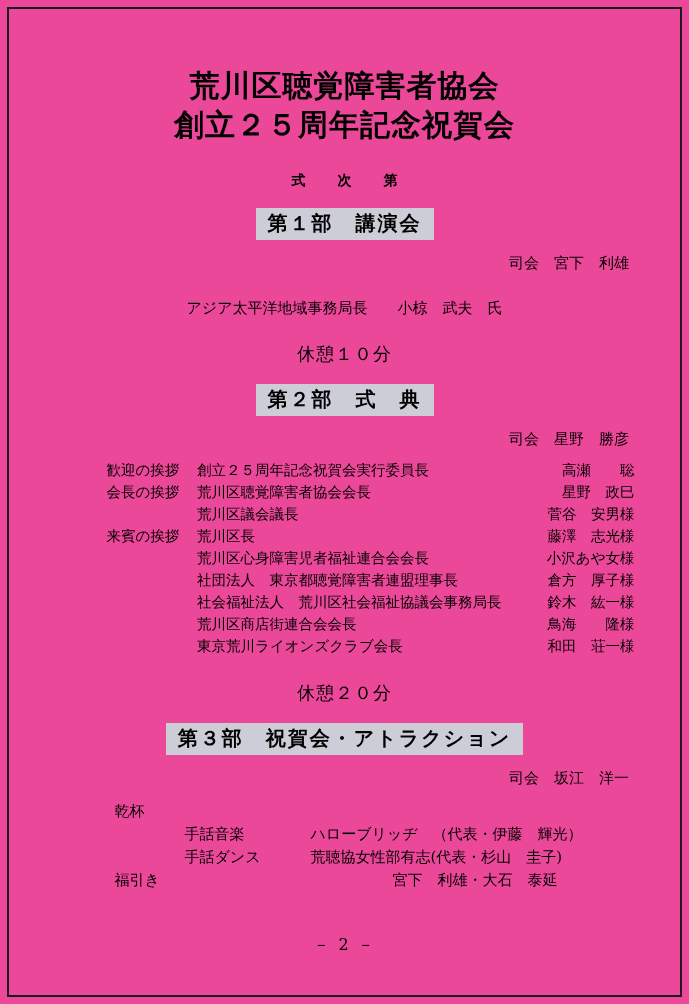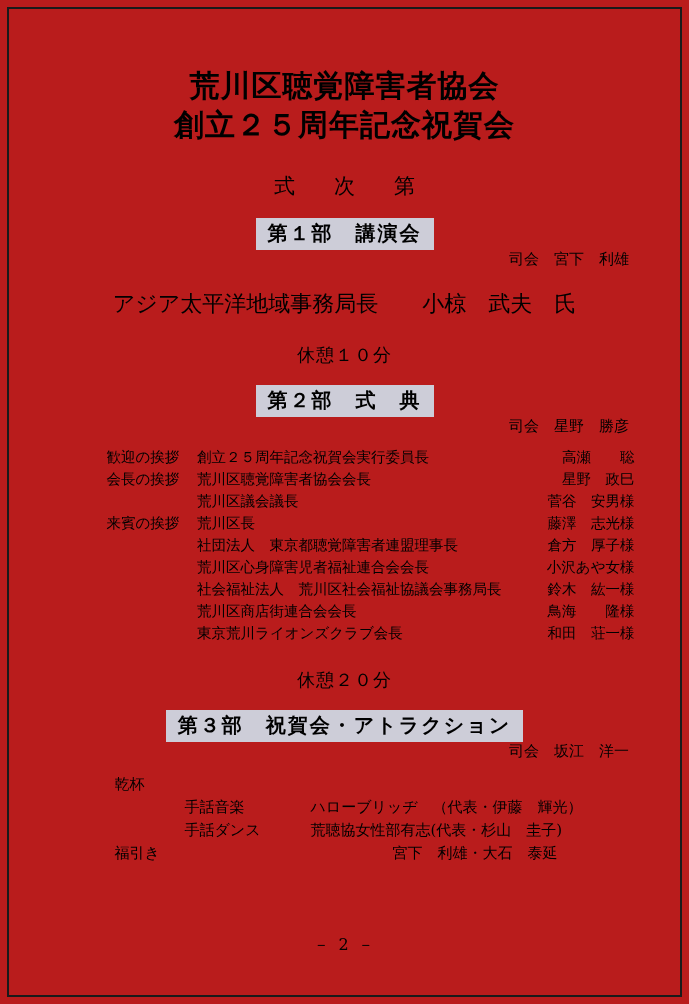--- a/index.html
+++ b/index.html
@@ -8,21 +8,21 @@
     background: #ffffff;
   }
   body {
     font-family: "Liberation Serif", "DejaVu Serif", serif;
     color: #000000;
   }
   .page {
     position: relative;
     width: 689px;
     height: 1004px;
-    background: #b91c1c;
+    background: #ec4899;
     box-sizing: border-box;
     overflow: hidden;
   }
   .frame {
     position: absolute;
     left: 7px;
     top: 7px;
     width: 675px;
     height: 990px;
     border: 2px solid #1a1a1a;
@@ -47,22 +47,22 @@
     font-size: 30px;
     font-weight: bold;
     letter-spacing: 1px;
     font-family: "DejaVu Serif", "Liberation Serif", serif;
   }
 
   
   .program-heading {
     text-align: center;
     margin-top: 28px;
-    font-size: 21px;
-    font-weight: normal;
+    font-size: 14px;
+    font-weight: bold;
     letter-spacing: 9px;
     text-indent: 9px;
     font-family: "DejaVu Serif", "Liberation Serif", serif;
   }
 
   
   .section-bar-wrap {
     text-align: center;
     margin-top: 18px;
   }
@@ -72,31 +72,32 @@
     padding: 2px 12px 3px 12px;
     font-size: 20px;
     font-weight: bold;
     letter-spacing: 2px;
     font-family: "DejaVu Serif", "Liberation Serif", serif;
   }
 
   
   .host-line {
     text-align: right;
+    margin-top: 14px;
     padding-right: 38px;
     font-size: 15px;
     font-family: "DejaVu Serif", "Liberation Serif", serif;
     white-space: pre;
   }
 
   
   .lecture-line {
     text-align: center;
-    margin-top: 20px;
-    font-size: 22px;
+    margin-top: 26px;
+    font-size: 15px;
     font-family: "DejaVu Serif", "Liberation Serif", serif;
     white-space: pre;
   }
 
   
   .break-line {
     text-align: center;
     margin-top: 24px;
     font-size: 18px;
     font-family: "DejaVu Serif", "Liberation Serif", serif;
@@ -214,27 +215,27 @@
           <td class="col-org">荒川区議会議長</td>
           <td class="col-name">菅谷　安男様</td>
         </tr>
         <tr>
           <td class="col-role">来賓の挨拶</td>
           <td class="col-org">荒川区長</td>
           <td class="col-name">藤澤　志光様</td>
         </tr>
         <tr>
           <td class="col-role"></td>
+          <td class="col-org">荒川区心身障害児者福祉連合会会長</td>
+          <td class="col-name">小沢あや女様</td>
+        </tr>
+        <tr>
+          <td class="col-role"></td>
           <td class="col-org">社団法人　東京都聴覚障害者連盟理事長</td>
           <td class="col-name">倉方　厚子様</td>
-        </tr>
-        <tr>
-          <td class="col-role"></td>
-          <td class="col-org">荒川区心身障害児者福祉連合会会長</td>
-          <td class="col-name">小沢あや女様</td>
         </tr>
         <tr>
           <td class="col-role"></td>
           <td class="col-org">社会福祉法人　荒川区社会福祉協議会事務局長</td>
           <td class="col-name">鈴木　紘一様</td>
         </tr>
         <tr>
           <td class="col-role"></td>
           <td class="col-org">荒川区商店街連合会会長</td>
           <td class="col-name">鳥海　　隆様</td>

